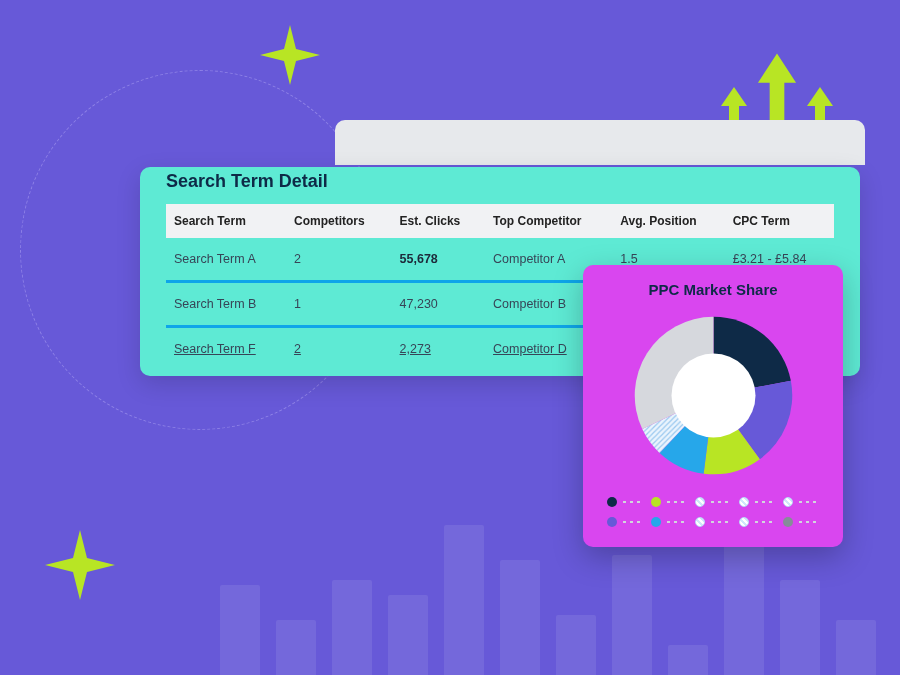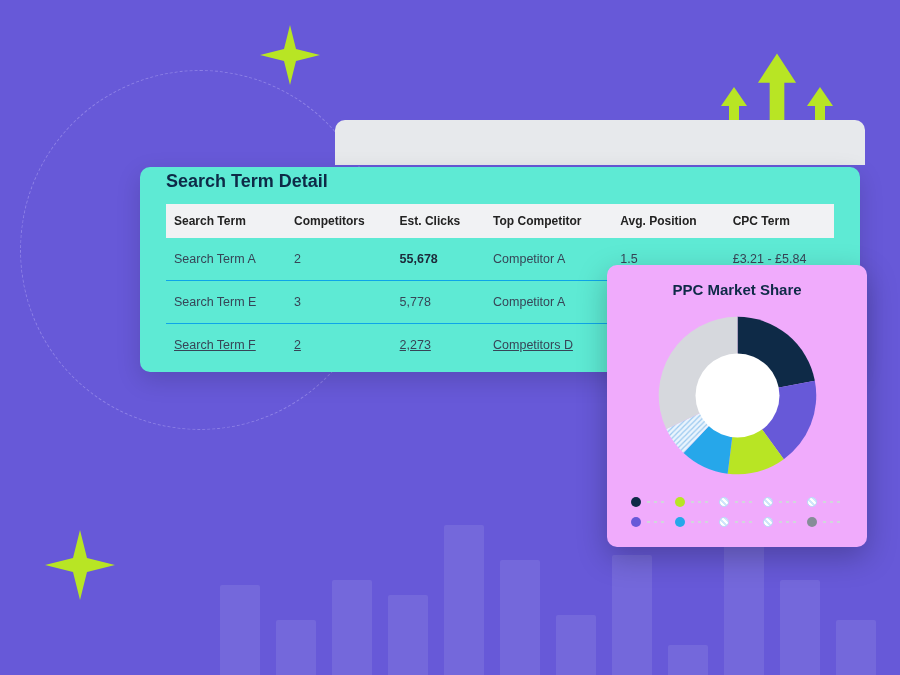--- a/index.html
+++ b/index.html
@@ -37,31 +37,31 @@
   .card-title {
     font-size: 18px; font-weight: 700; color: #0e2a47;
     margin-bottom: 12px;
   }
   table { width: 100%; border-collapse: collapse; font-size: 12.5px; color: #2b3a4a; }
   thead th {
     background: #f1f2f4; font-weight: 700; text-align: left;
     padding: 10px 8px; color: #222; font-size: 12px;
   }
   tbody td {
-    padding: 14px 8px; border-bottom: 1px solid #0ea5e9;
+    padding: 14px 8px; border-bottom: 3px solid #0ea5e9;
     color: #374557;
   }
   tbody tr:last-child td { border-bottom: none; text-decoration: underline; }
   td.center, th.center { text-align: left; }
   td.bold { font-weight: 700; color: #1d2a3a; }
 
   
   .donut-card {
-    position: absolute; right: 33px; top: 265px;
-    width: 260px; background:#f0abfc; border-radius: 10px;
+    position: absolute; right: 57px; top: 265px;
+    width: 260px; background:#d946ef; border-radius: 10px;
     box-shadow: 0 10px 30px rgba(0,0,0,.25);
     padding: 16px 16px 20px 16px;
   }
   .donut-title { font-size: 15px; font-weight: 700; color: #0e2a47; text-align: center; margin-bottom: 10px; }
   .donut-wrap { display:flex; justify-content:center; margin-bottom: 14px; }
   .legend { display:grid; grid-template-columns: repeat(5, 1fr); gap: 10px 8px; padding: 0 8px; }
   .legend-item { display:flex; align-items:center; gap:6px; }
   .legend-dot { width: 10px; height: 10px; border-radius: 50%; flex: none; }
   .legend-line { flex: 1; height: 1.5px; background: repeating-linear-gradient(to right, #d2d5dd 0 3px, transparent 3px 7px); }
   .legend-hatch {
@@ -127,32 +127,32 @@
     <tbody id="table-body">
         <tr>
           <td>Search Term A</td>
           <td class="center">2</td>
           <td class="center bold">55,678</td>
           <td>Competitor A</td>
           <td class="center">1.5</td>
           <td class="center">£3.21 - £5.84</td>
         </tr>
         <tr>
-          <td>Search Term E</td>
-          <td class="center">3</td>
-          <td class="center ">5,778</td>
-          <td>Competitor A</td>
+          <td>Search Term B</td>
+          <td class="center">1</td>
+          <td class="center ">47,230</td>
+          <td>Competitor B</td>
           <td class="center"></td>
           <td class="center"></td>
         </tr>
         <tr>
           <td>Search Term F</td>
           <td class="center">2</td>
           <td class="center ">2,273</td>
-          <td>Competitors D</td>
+          <td>Competitor D</td>
           <td class="center"></td>
           <td class="center"></td>
         </tr>
       </tbody>
   </table>
 </div>
 
 <div class="donut-card">
   <div class="donut-title">PPC Market Share</div>
   <div class="donut-wrap">

